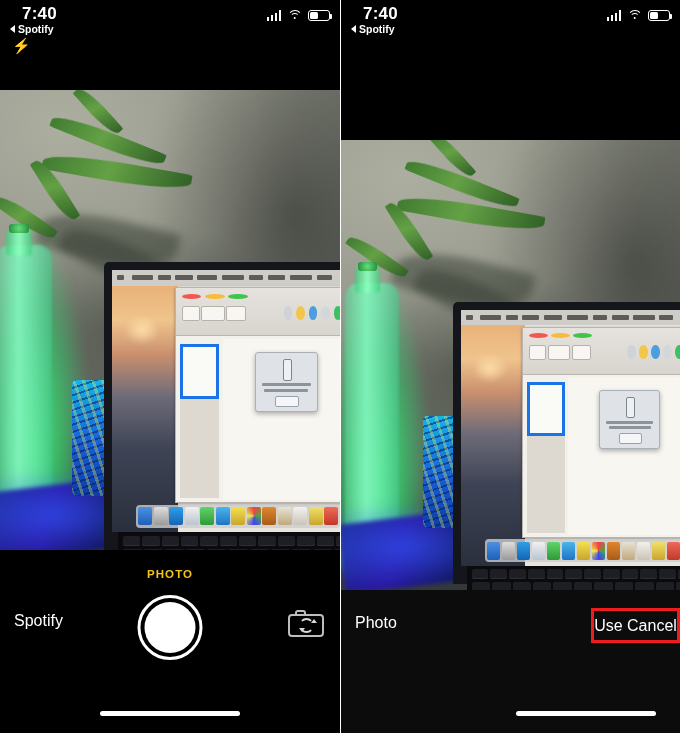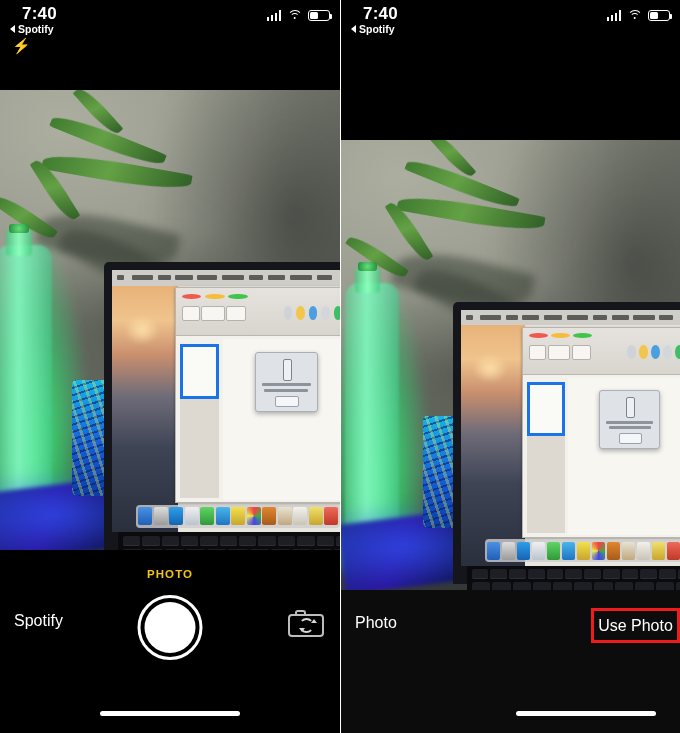--- a/index.html
+++ b/index.html
@@ -416,19 +416,19 @@
             <b></b>
             <b></b>
             <b></b>
           </div>
       </div>
     </div>
 
     <div class="review-bar">
       <div class="retake-btn">Photo</div>
       <div class="usephoto-wrap">
-        <span class="usephoto-btn">Use Photo</span>
+        <span class="usephoto-btn">Use Cancel</span>
       </div>
       <div class="home-ind r"></div>
     </div>
   </div>
 
 </div>
 
 </body></html>

